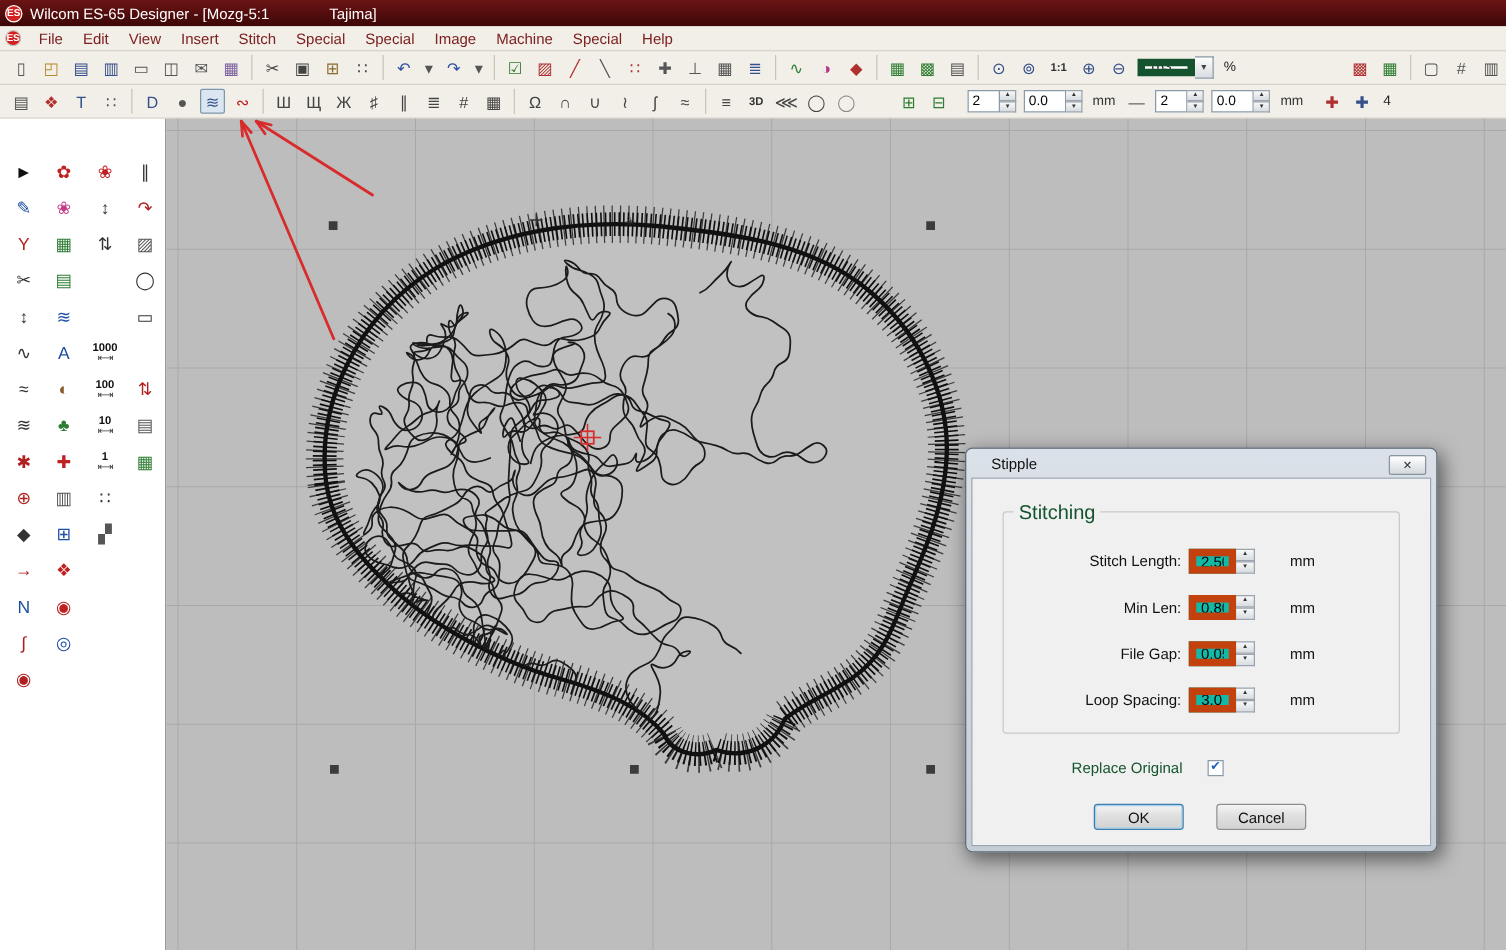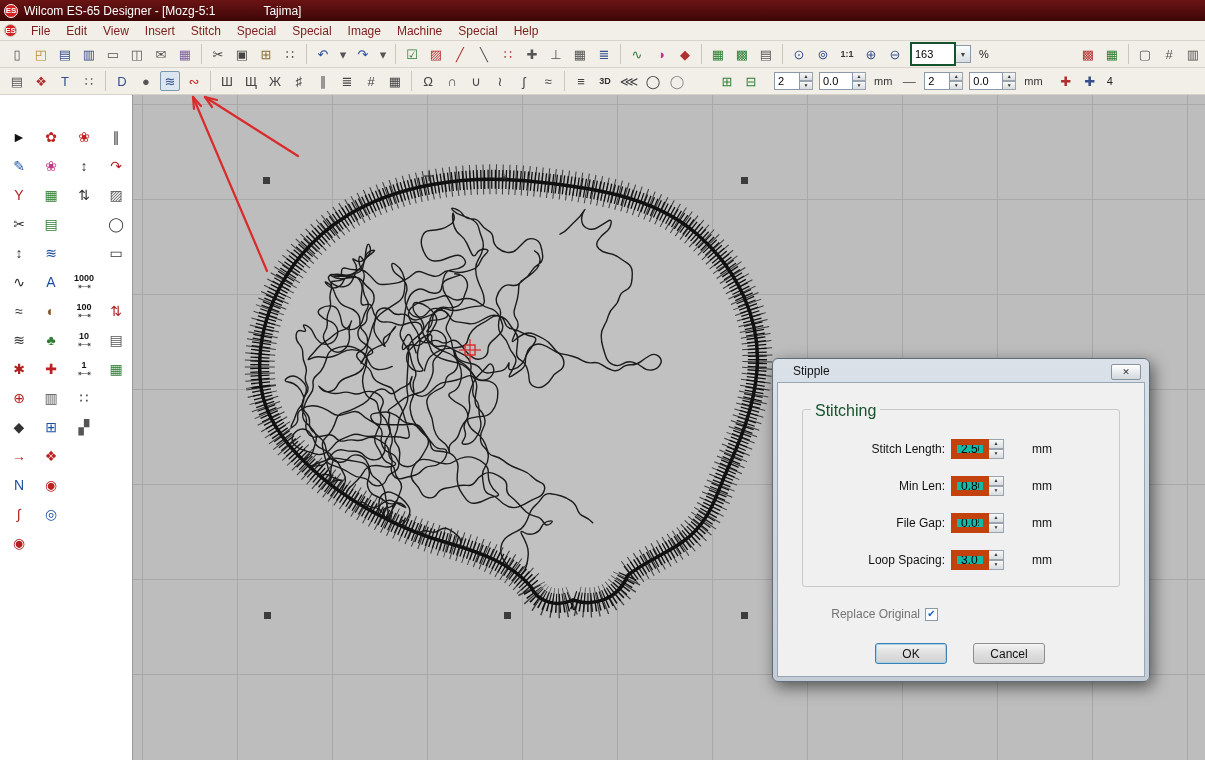--- a/index.html
+++ b/index.html
@@ -14,21 +14,21 @@
   .menubar .logo{width:13px;height:13px;border-color:#c9c5bb}
   .menu-item{padding:2px 8px;cursor:default}
 
   .toolbar{height:27px;background:#f2efe8;display:flex;align-items:center;border-bottom:1px solid #d6d2c8;padding-left:5px;overflow:hidden}
   .tbi{width:20px;height:20px;margin:0 2px;display:flex;align-items:center;justify-content:center;font-size:13px;border:1px solid transparent;border-radius:2px;cursor:default;flex:none;line-height:1}
   .tbi.active{border-color:#7d97ad;background:#dbe6f1}
   .tbi.texticon{font-size:9px;font-weight:bold;color:#333}
   .tb-sep{width:1px;height:20px;background:#c9c5bb;margin:0 4px;flex:none}
   .tb-spacer{flex:1}
   .combo{display:flex;align-items:center;margin:0 3px;flex:none}
-  .combo input{width:46px;height:24px;border:2px solid #14532d;font-size:11px;padding:0 3px;font-family:inherit}
+  .combo input{width:46px;height:14px;border:6px solid #14532d;font-size:11px;padding:0 3px;font-family:inherit}
   .combo .drop{width:15px;height:18px;border:1px solid #8a9aa8;border-left:none;background:linear-gradient(#fdfdfd,#d8dde2);font-size:7px;display:flex;align-items:center;justify-content:center;color:#444}
   .pct{font-size:11px;color:#222;margin:0 5px;flex:none}
   .unit{font-size:11px;color:#333;margin:0 5px;flex:none}
   .spinfield{display:flex;margin:0 3px;flex:none}
   .spinfield input{width:30px;height:18px;border:1px solid #8a9aa8;font-size:11px;padding:0 3px;font-family:inherit}
   .spincol{display:flex;flex-direction:column;width:13px;height:18px;flex:none}
   .spincol .sb{flex:1;border:1px solid #9aa4ae;border-left:none;background:linear-gradient(#f8f8f8,#d8dce0);font-size:5px;display:flex;align-items:center;justify-content:center;color:#333;line-height:1;cursor:default}
 
   .palette{position:absolute;left:0;top:95px;bottom:0;width:133px;background:#fff;border-right:1px solid #9a9a9a;z-index:5}
   .pcol{position:absolute;top:30px;display:flex;flex-direction:column;gap:5px}
@@ -47,21 +47,21 @@
   .dlg-body{position:absolute;left:4px;right:4px;top:23px;bottom:4px;background:#f0f0f0;border:1px solid #98a5b2}
   .groupbox{position:relative;margin:26px 24px 0 24px;height:178px;border:1px solid #c9c9c9;border-radius:3px}
   .gb-label{position:absolute;top:-8px;left:8px;background:#f0f0f0;padding:0 4px;font-size:16px;color:#14532d}
   .field-row{display:flex;align-items:center;height:37px}
   .field-row.first{margin-top:20px}
   .f-label{width:142px;text-align:right;margin-right:6px;color:#111}
   .f-input{width:38px;height:20px;border:6px solid #c2410c;background:#14b8a6;font-size:12px;padding:0 4px;font-family:inherit}
   .dlg-spincol{height:20px;width:15px}
   .f-unit{margin-left:28px;color:#111}
   .chk-row{display:flex;align-items:center;margin-top:20px}
-  .chk-label{width:142px;text-align:right;margin-right:5px;color:#737373}
+  .chk-label{width:168px;text-align:right;margin-right:20px;color:#14532d}
   .checkbox{width:13px;height:13px;border:1px solid #8a99a6;background:#fff;display:flex;align-items:center;justify-content:center;font-size:10px;color:#1b5ebe;line-height:1;cursor:default}
   .btn-row{display:flex;margin-top:22px;padding-left:97px;gap:26px}
   .btn{width:72px;height:21px;border:1px solid #8e8e8e;border-radius:3px;background:linear-gradient(#f4f4f4,#e0e0e0 45%,#d2d2d2);font-size:12px;display:flex;align-items:center;justify-content:center;color:#111;cursor:default}
   .btn.default{border-color:#3c7fb1;box-shadow:0 0 0 1px #a8d2ea inset}
 </style>
 </head>
 <body>
 
 <div class="titlebar">
   <span class="logo">ES</span>

